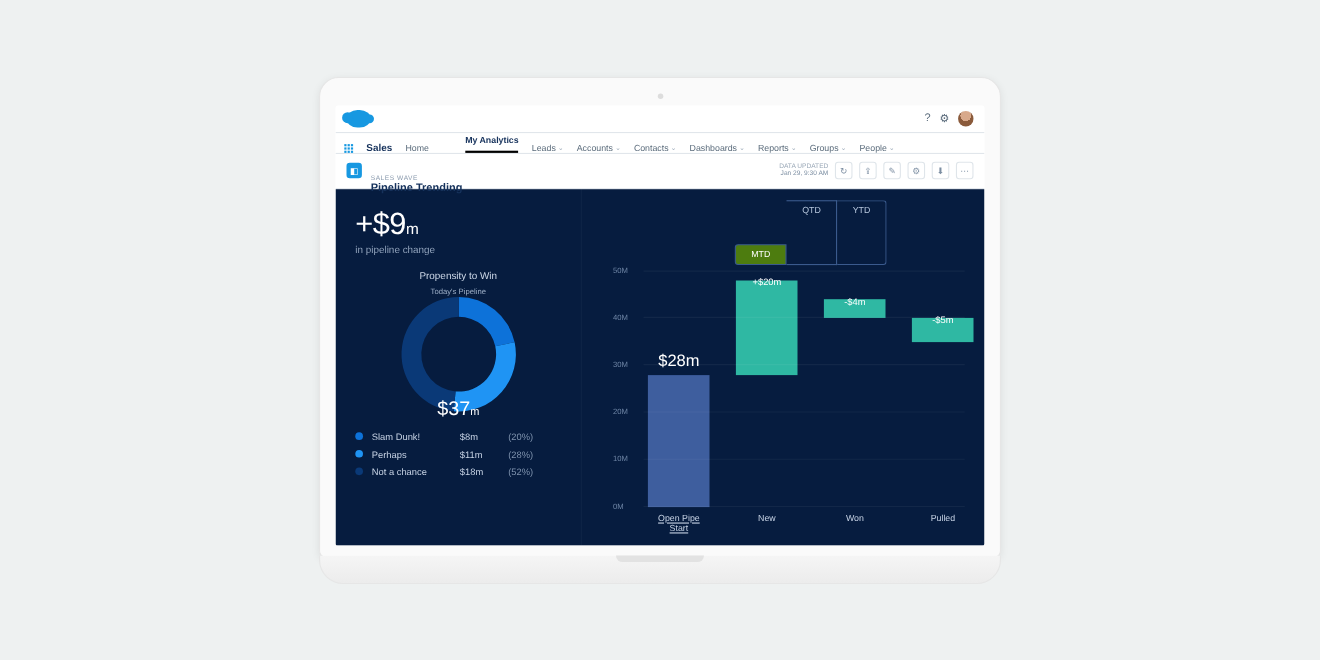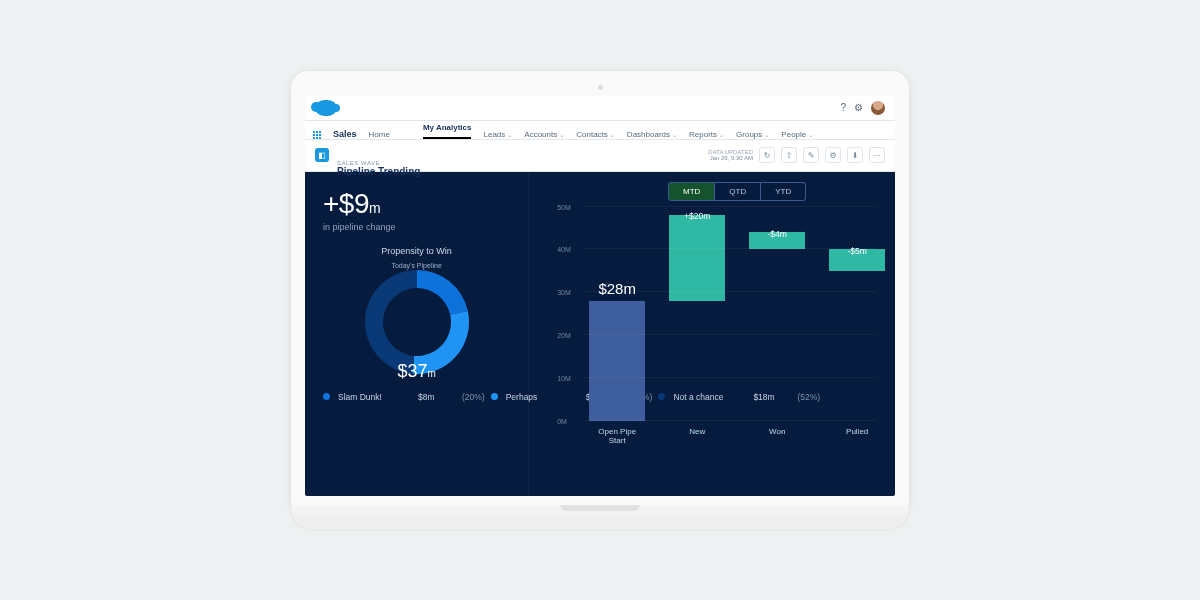--- a/index.html
+++ b/index.html
@@ -53,34 +53,34 @@
   .metric-sub { font-size:9px; color:#90a2bb; margin-top:2px; }
 
   .prop-title { text-align:center; font-size:9px; color:#cdd8e8; margin-top:14px; }
 
   .donut-wrap { position:relative; width:120px; height:120px; margin:6px auto 10px; }
   .donut-center { position:absolute; inset:0; display:flex; flex-direction:column; align-items:center; justify-content:space-between; }
   .donut-center .lbl { font-size:7px; color:#9fb0c8; }
   .donut-center .val { font-size:18px; font-weight:400; color:#fff; }
   .donut-center .val .m { font-size:10px; }
 
-  .legend { margin-top:8px; display:flex; gap:6px; font-size:8.5px; color:#c7d3e5; }
+  .legend { margin-top:8px; display:flex; flex-direction:column; gap:6px; font-size:8.5px; color:#c7d3e5; }
   .legend .row { display:flex; align-items:center; gap:8px; }
   .dot { width:7px; height:7px; border-radius:50%; }
   .legend .name { width:72px; }
   .legend .amt { width:36px; }
   .legend .pct { color:#7e92ad; }
 
   
   .ttabs { display:flex; justify-content:center; gap:0; margin-bottom:6px; margin-left:40px;}
   .ttab { border:1px solid #3a5a8d; color:#b8c8de; font-size:8px; padding:4px 14px; cursor:pointer; }
   .ttab:first-child { border-radius:3px 0 0 3px; }
   .ttab:last-child { border-radius:0 3px 3px 0; }
   .ttab + .ttab { border-left:none; }
-  .ttab.active { background:#14532d; color:#fff; }
+  .ttab.active { background:#4d7c0f; color:#fff;margin-top:40px; }
 
   
   .wf { position:relative; height:240px; margin-top:4px; }
   .yaxis { position:absolute; left:0; top:0; bottom:26px; width:28px; }
   .ytick { position:absolute; left:0; font-size:7px; color:#6e85a5; transform:translateY(50%);}
   .grid { position:absolute; left:28px; right:0; border-top:1px solid rgba(255,255,255,0.05);}
   .plot { position:absolute; left:28px; right:0; top:0; bottom:26px; }
   .col { position:absolute; bottom:0; width:56px; display:flex; flex-direction:column; align-items:center; }
   .bar { width:100%; position:absolute; }
   .bar-label { position:absolute; width:100%; text-align:center; font-size:15px; color:#fff; }
@@ -209,21 +209,21 @@
                 <div class="col" style="left: 164px; width: 56px; height: 100%;">
                   <div class="bar" style="background: rgb(47, 184, 163); bottom: 80%; height: 8%;"></div>
                   <div class="delta" style="bottom: 85%;">-$4m</div>
                 </div>
                 <div class="col" style="left: 244px; width: 56px; height: 100%;">
                   <div class="bar" style="background: rgb(47, 184, 163); bottom: 70%; height: 10%;"></div>
                   <div class="delta" style="bottom: 77%;">-$5m</div>
                 </div>
               </div>
             <div class="xaxis" id="xaxis">
-                <div class="xlabel" style="left: 4px; top: 6px;">Open Pipe Start</div>
+                <div class="xlabel" style="left: 4px; top: 6px; text-decoration: underline;">Open Pipe Start</div>
                 <div class="xlabel" style="left: 84px; top: 6px;">New</div>
                 <div class="xlabel" style="left: 164px; top: 6px;">Won</div>
                 <div class="xlabel" style="left: 244px; top: 6px;">Pulled</div>
               </div>
           <div class="grid" style="bottom: 26px;"></div>
               <div class="grid" style="bottom: 68.8px;"></div>
               <div class="grid" style="bottom: 111.6px;"></div>
               <div class="grid" style="bottom: 154.4px;"></div>
               <div class="grid" style="bottom: 197.2px;"></div>
               <div class="grid" style="bottom: 240px;"></div>

